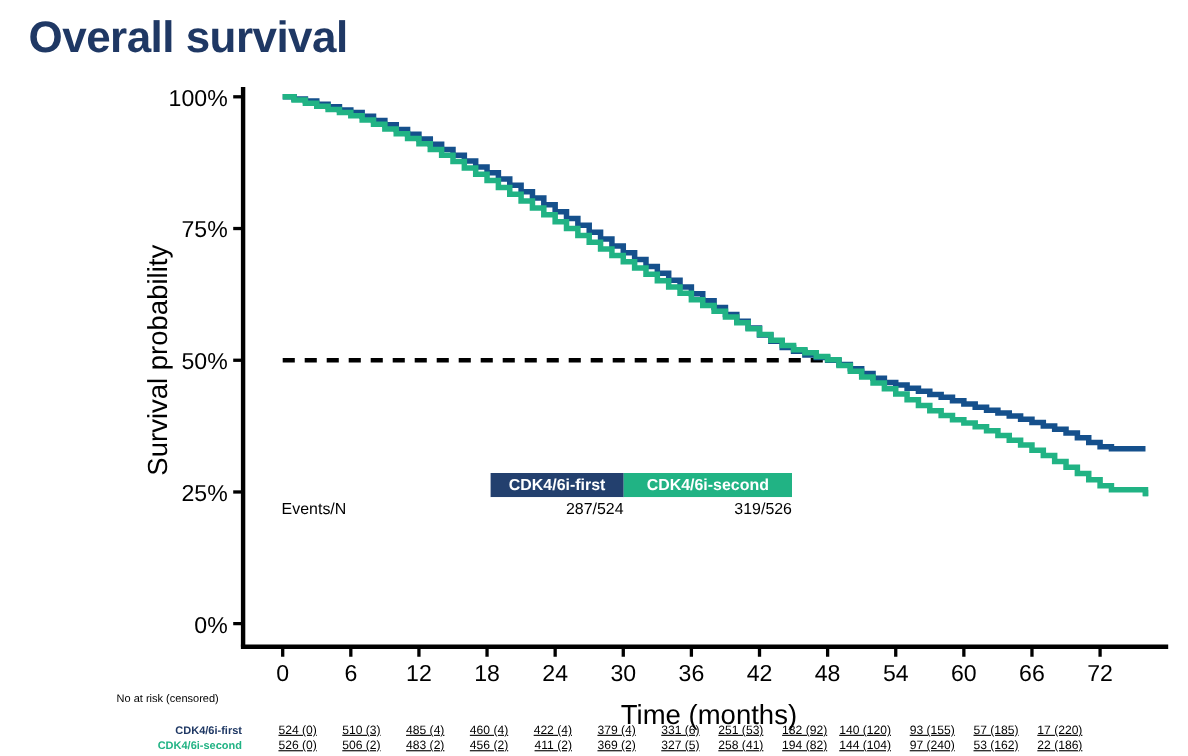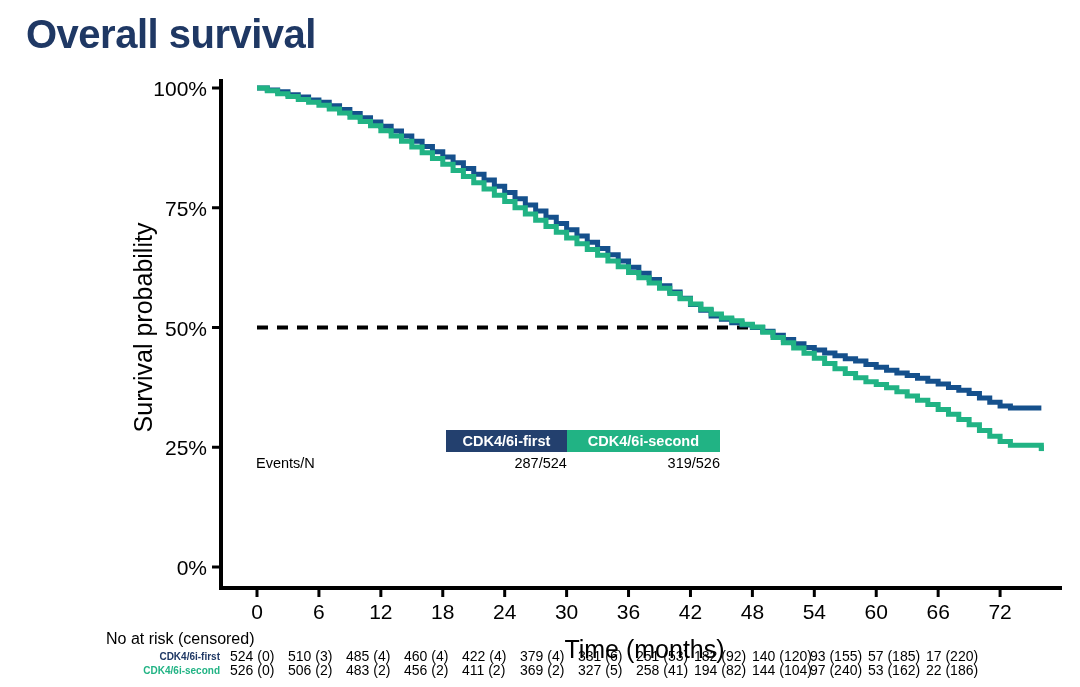--- a/index.html
+++ b/index.html
@@ -111,44 +111,45 @@
 
   
   #risk-table {
     position: absolute;
     left: 104px;
     top: 630px;
     font-size: 10px;
     font-family: "Liberation Sans", sans-serif;
   }
   #risk-caption {
-    font-size: 16px;
+    font-size: 10px;
     color: #000;
-    margin-bottom: 1px;
+    margin-bottom: 16px;
     padding-left: 2px;
   }
   #risk-rows { position: relative; }
   .risk-row {
     display: flex;
     align-items: center;
     height: 14px;
     white-space: nowrap;
   }
   .risk-name {
     width: 116px;
     text-align: right;
     padding-right: 10px;
     font-weight: bold;
     font-size: 10px;
   }
   .risk-cell {
     width: 58px;
-    text-align: left;
-    font-size: 14px;
+    text-align: right;
+    font-size: 11px;
     color: #000;
+    text-decoration: underline;
   }
 </style>
 </head>
 <body>
 
 <div id="header">
   <div id="page-title">Overall survival</div>
 </div>
 
 <div id="chart-area">

